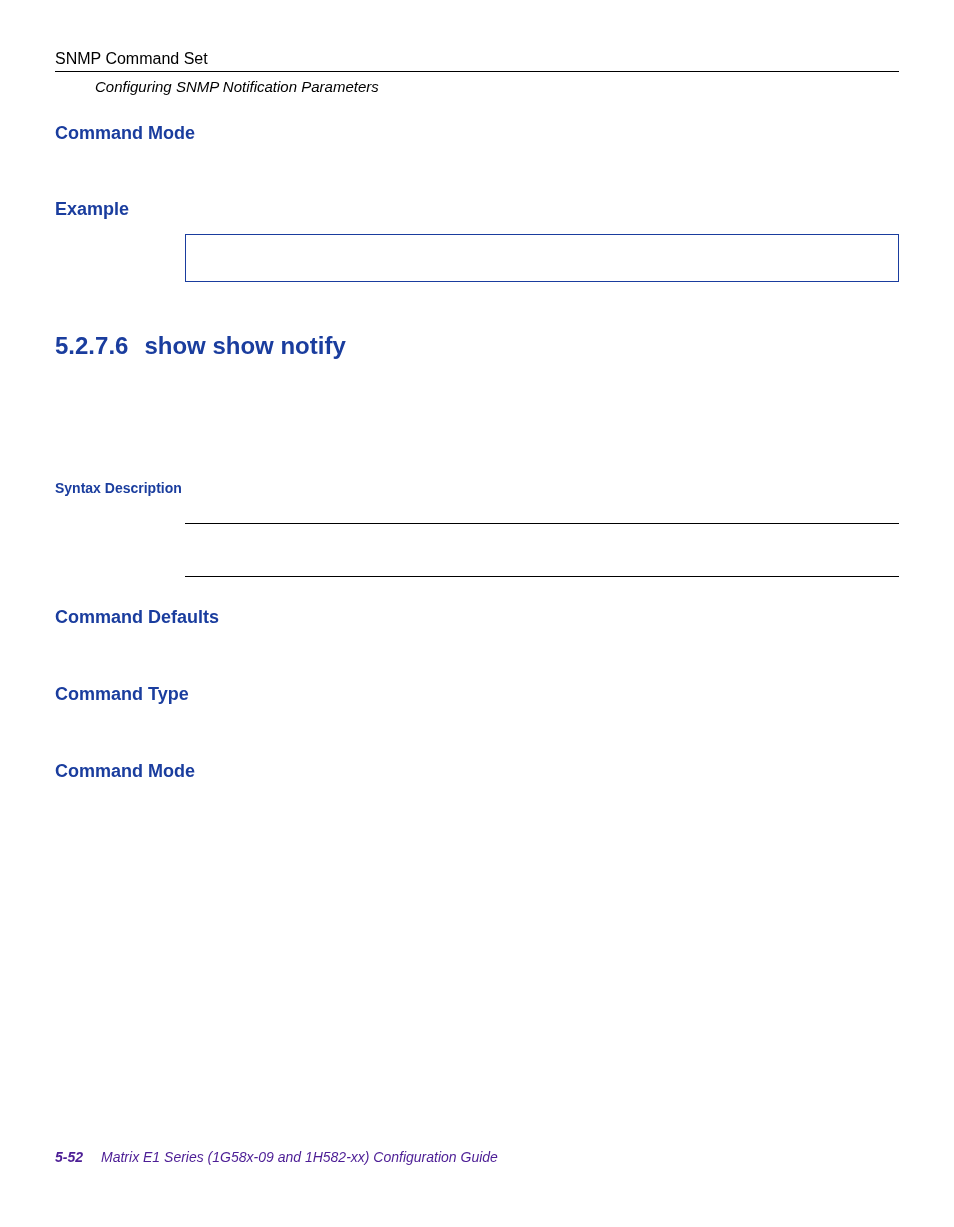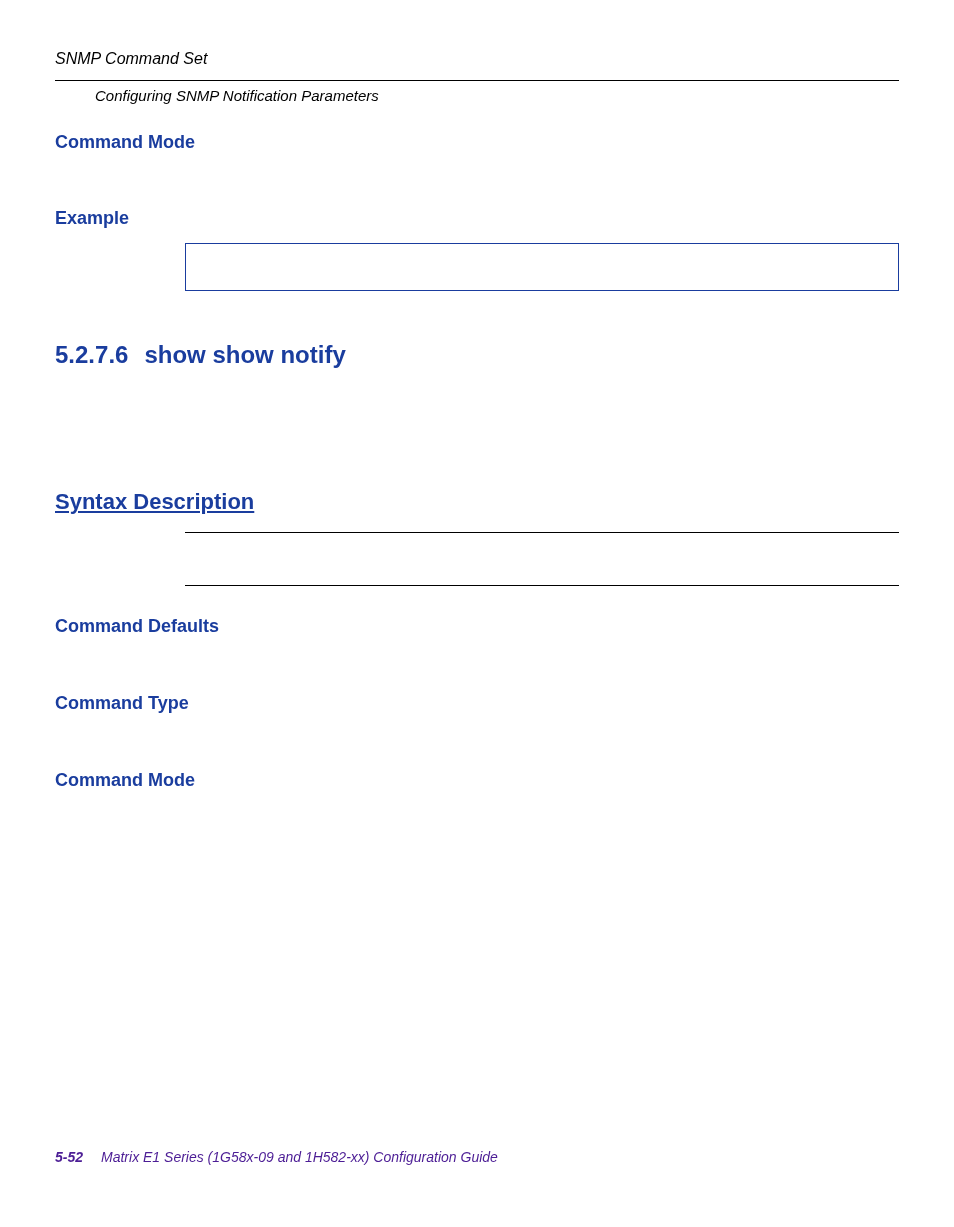--- a/index.html
+++ b/index.html
@@ -9,24 +9,23 @@
     }
     body {
       font-family: Arial, Helvetica, sans-serif;
       background: #ffffff;
       width: 954px;
       height: 1227px;
       position: relative;
       padding: 50px 55px 40px 55px;
     }
     .header-title {
-      font-style: italic;
       font-size: 16px;
       color: #000;
-      margin-bottom: 12px;
+      margin-bottom: 3px;
     }
     .header-rule {
       border: none;
       border-top: 1.5px solid #000;
       margin-bottom: 6px;
     }
     .header-subtitle {
       font-style: italic;
       font-size: 15px;
       color: #000;
@@ -54,23 +53,22 @@
       font-size: 24px;
       margin-bottom: 120px;
     }
     .section-number {
       display: inline-block;
       margin-right: 16px;
     }
     .syntax-desc {
       color: #1a3d9e;
       font-weight: bold;
-      font-size: 22px;
-      margin-bottom: 17px;
-      text-decoration: underline;
+      font-size: 14px;
+      margin-bottom: 27px;
     }
     .syntax-rule-top {
       border: none;
       border-top: 1px solid #000;
       margin-left: 130px;
       margin-bottom: 52px;
     }
     .syntax-rule-bottom {
       border: none;
       border-top: 1px solid #000;

